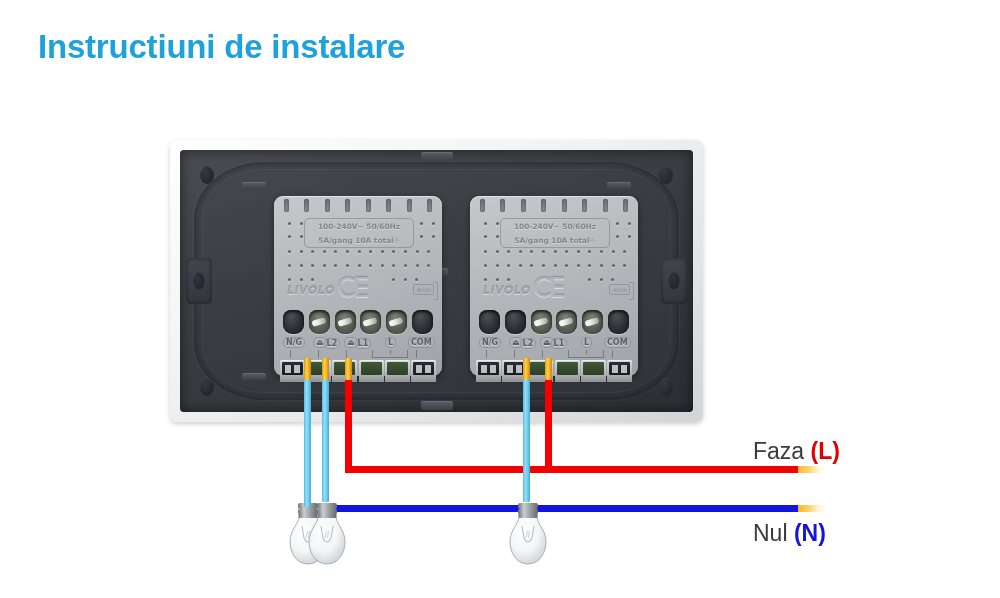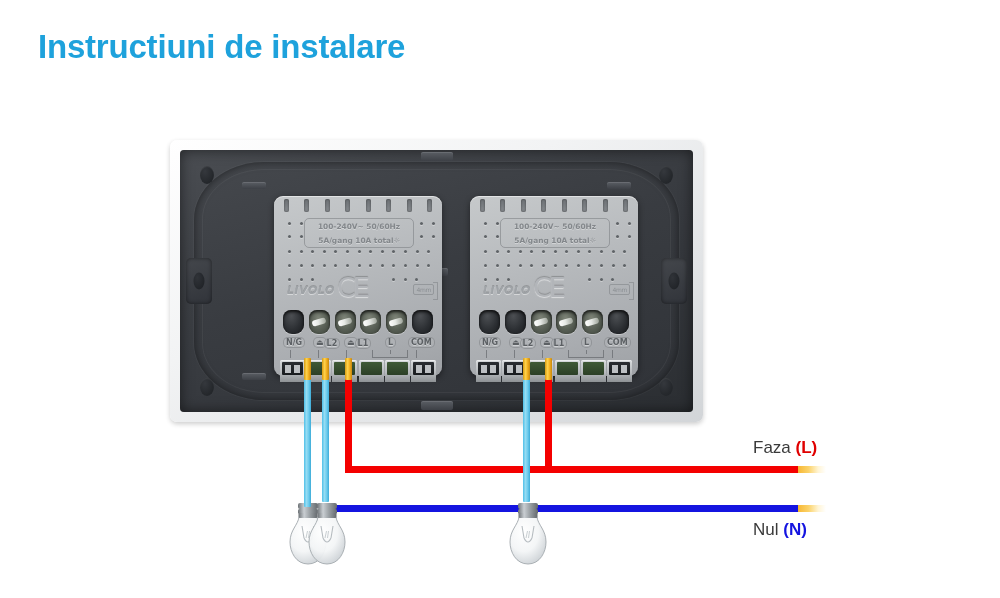--- a/index.html
+++ b/index.html
@@ -325,21 +325,21 @@
     position: absolute; height: 7px; width: 28px;
     background: linear-gradient(90deg,#f7b733 0%, #fbd36b 38%, rgba(255,236,178,0.55) 72%, rgba(255,255,255,0) 100%);
   }
 
   
   .bulb { position: absolute; width: 44px; height: 74px; }
 
   
   .leglabel {
     position: absolute;
-    font-size: 17px;
+    font-size: 23px;
     color: #3a3a3a;
     white-space: nowrap;
   }
   .leglabel b.l { color: #e00000; font-weight: bold; }
   .leglabel b.n { color: #1414e0; font-weight: bold; }
 </style>
 </head>
 <body>
 
 <div id="page">

